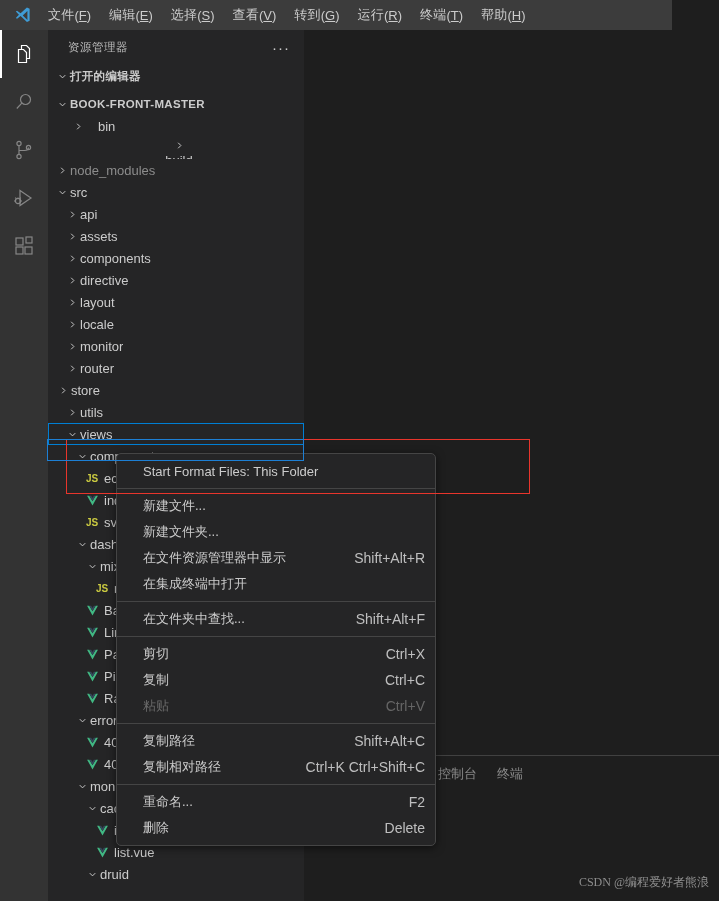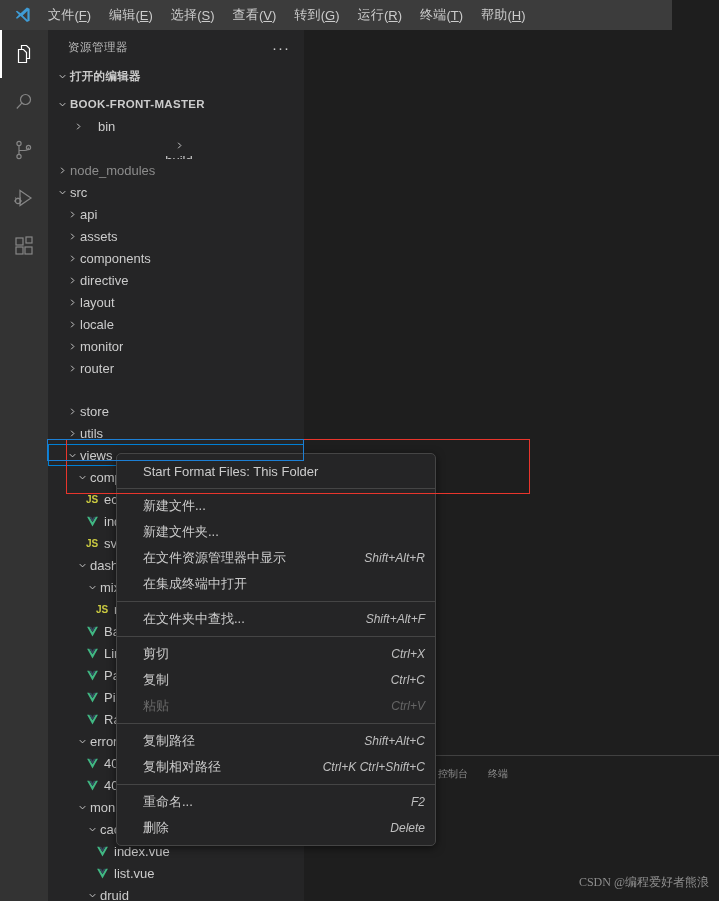--- a/index.html
+++ b/index.html
@@ -71,38 +71,38 @@
   .editor {
     position: absolute; left: 304px; top: 30px; width: 415px; height: 871px;
     background: #1e1e1e;
   }
   .panel-divider {
     position: absolute; left: 304px; top: 755px; width: 415px; height: 1px;
     background: #414141;
   }
   .panel-tabs {
     position: absolute; left: 304px; top: 756px; width: 415px; height: 35px;
-    display: flex; align-items: center; color: #8a8a8a; font-size: 10px;
+    display: flex; align-items: center; color: #8a8a8a; font-size: 13px;
   }
   .panel-tab { padding: 0 10px; height: 35px; display: flex; align-items: center; }
   .panel-tab.first { margin-left: 124px; }
 
   
   .ctxmenu {
     position: absolute; left: 116px; top: 453px; width: 320px;
     background: #252526; border: 1px solid #454545; border-radius: 5px;
     box-shadow: 0 2px 8px rgba(0,0,0,0.55);
     padding: 4px 0; color: #cccccc; font-size: 13px; z-index: 40;
   }
   .ctx-item {
     height: 26px; display: flex; align-items: center; padding: 0 10px 0 26px;
     white-space: nowrap;
   }
   .ctx-item .ctx-label { flex: 1; }
-  .ctx-item .ctx-key { color: #cccccc; opacity: .92; font-size: 12px; padding-left: 16px; font-style: italic; }
+  .ctx-item .ctx-key { color: #cccccc; opacity: .92; font-size: 14px; padding-left: 16px; }
   .ctx-item.disabled .ctx-label, .ctx-item.disabled .ctx-key { color: #6b6b6b; }
   .ctx-sep { height: 1px; background: #454545; margin: 4px 0; }
 
   
   .red-rect {
     position: absolute; left: 66px; top: 439px; width: 464px; height: 55px;
     border: 1.5px solid #e8352c; z-index: 60; pointer-events: none;
   }
   .blue-rect {
     position: absolute; left: 47px; top: 439px; width: 257px; height: 22px;
@@ -338,21 +338,21 @@
           <span class="lbl">monitor</span>
         </div>
         <div class="row" style="padding-left: 16px;">
           <span class="chev">
             <svg width="11" height="11" viewBox="0 0 16 16" fill="none" stroke="currentColor" stroke-width="1.4">
               <path d="M6 4l4 4-4 4"></path>
             </svg>
           </span>
           <span class="lbl">router</span>
         </div>
-        <div class="row" style="padding-left: 16px; margin-top: 21px;">
+        <div class="row" style="padding-left: 7px;">
           <span class="chev">
             <svg width="11" height="11" viewBox="0 0 16 16" fill="none" stroke="currentColor" stroke-width="1.4">
               <path d="M6 4l4 4-4 4"></path>
             </svg>
           </span>
           <span class="lbl">store</span>
         </div>
         <div class="row" style="padding-left: 16px;">
           <span class="chev">
             <svg width="11" height="11" viewBox="0 0 16 16" fill="none" stroke="currentColor" stroke-width="1.4">

